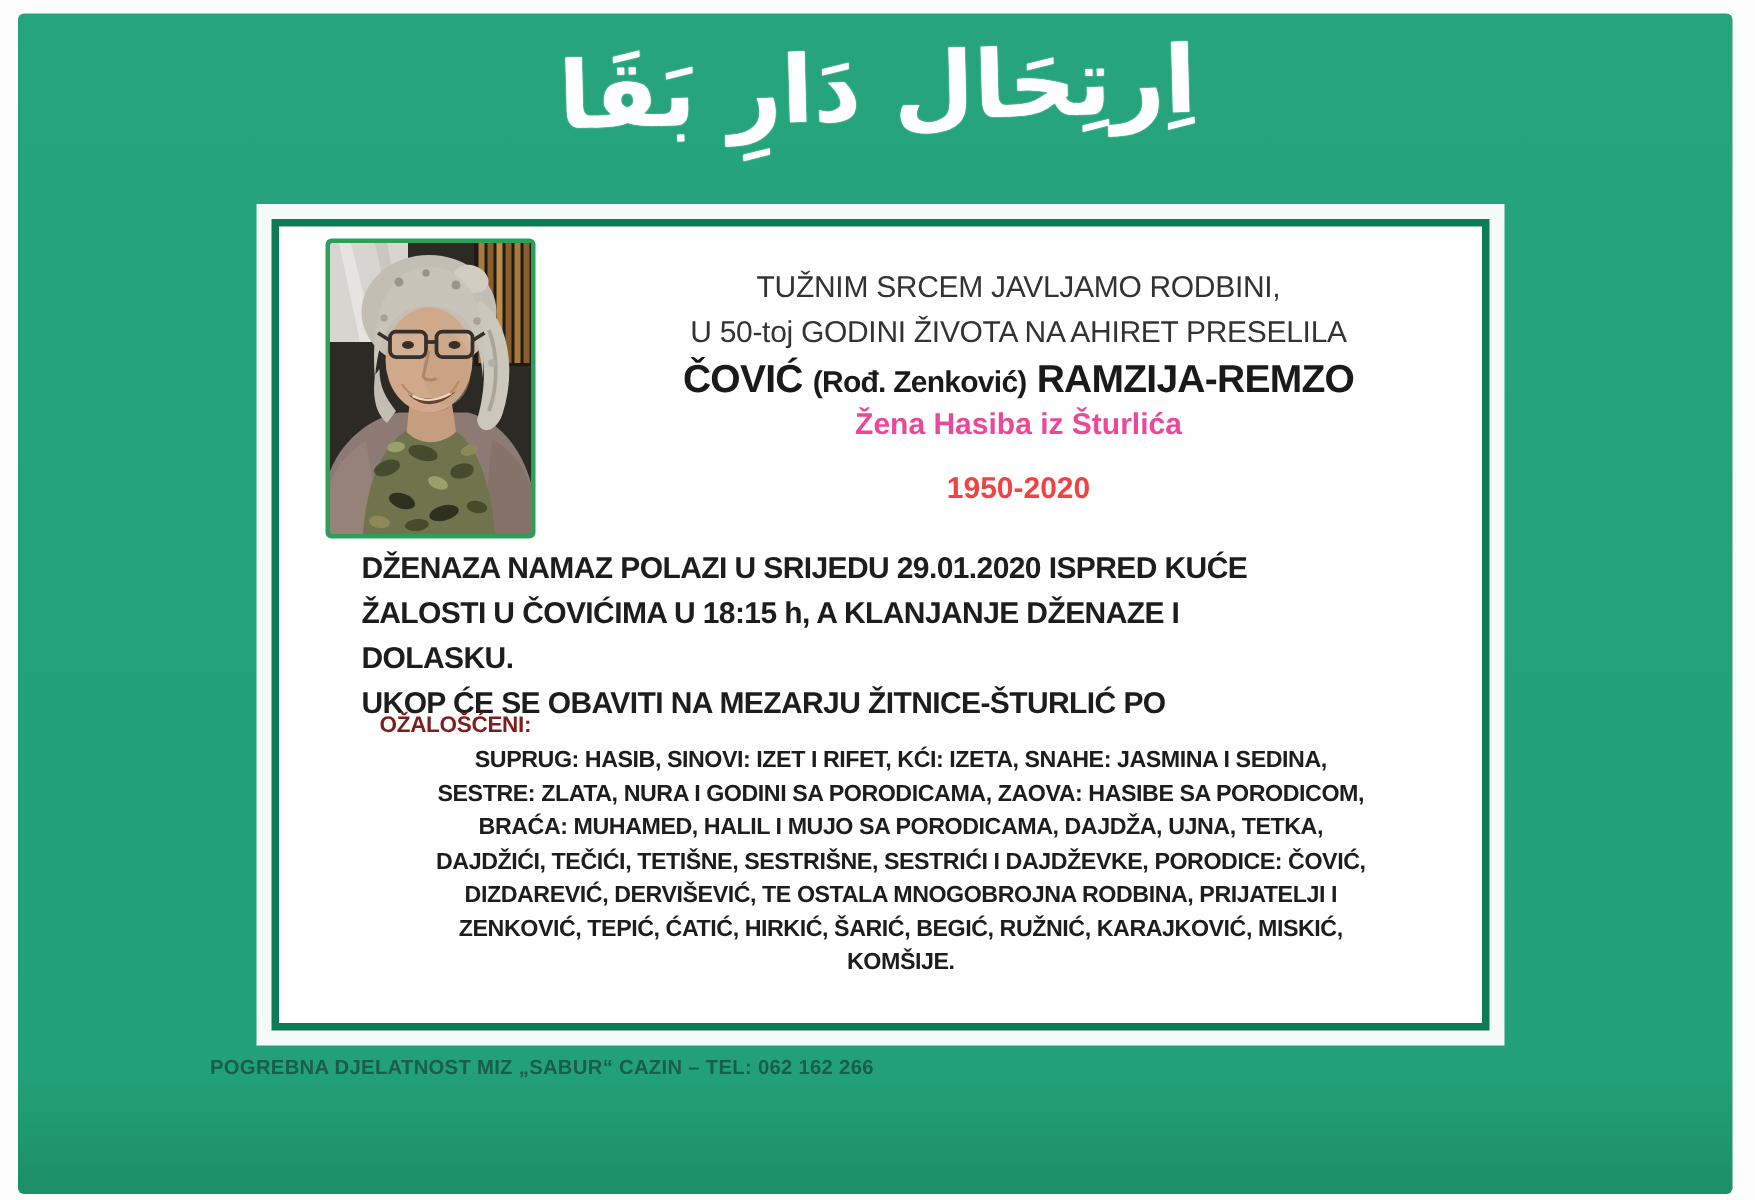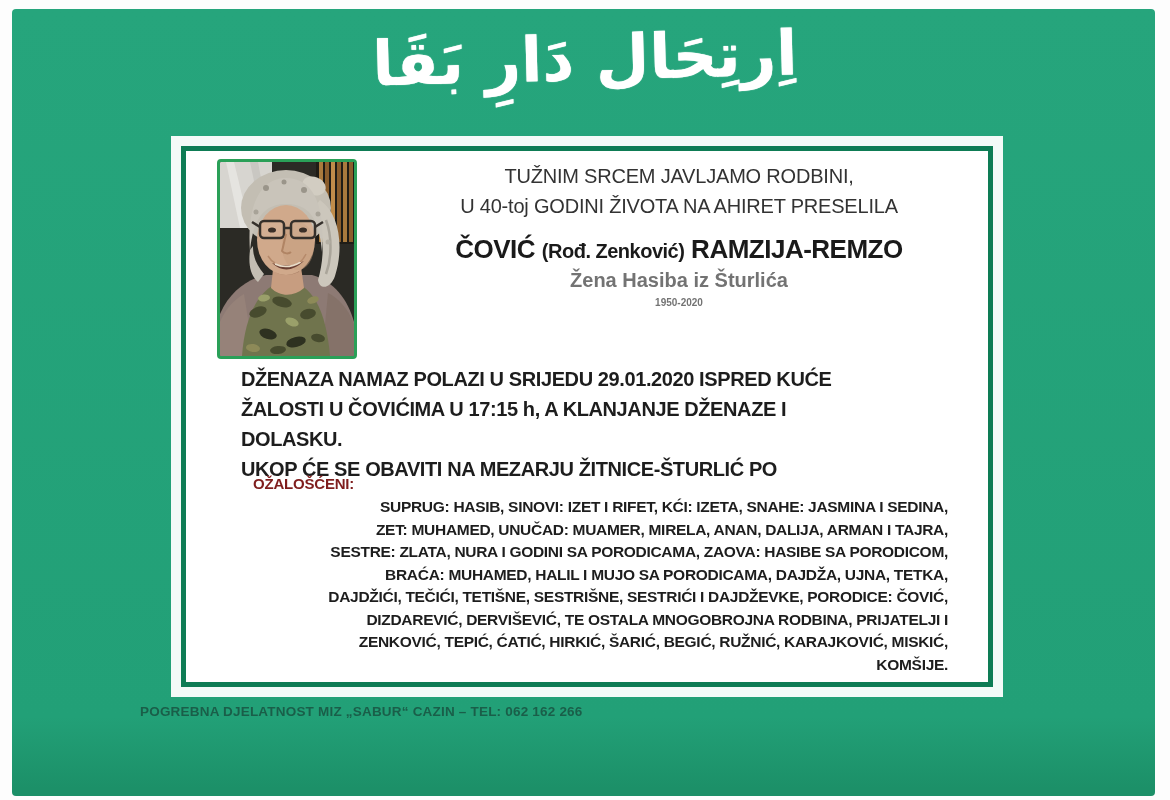--- a/index.html
+++ b/index.html
@@ -8,32 +8,32 @@
   .mat{position:absolute;left:12px;top:9px;width:1143px;height:787px;border-radius:4px;
        background:linear-gradient(180deg,#26a57c 0%,#22a077 90%,#1c9068 99%);}
   .arabic{position:absolute;top:22px;left:0;width:100%;text-align:center;color:#ffffff;
           font-family:"DejaVu Sans",sans-serif;font-size:62px;font-weight:bold;direction:rtl;
           letter-spacing:1px;transform:rotate(-1.5deg);text-shadow:0 0 1px #fff;}
   .panel{position:absolute;left:181px;top:146px;width:802px;height:531px;background:#ffffff;
          border:5px solid #0e7c55;box-shadow:0 0 0 10px rgba(255,255,255,0.95);}
   .photo-frame{position:absolute;left:31px;top:8px;width:134px;height:194px;border:3px solid #2aa058;
                border-radius:4px;overflow:hidden;background:#2b2a25;}
   .photo-frame svg{display:block;}
-  .intro-col{position:absolute;left:190px;top:10px;right:6px;text-align:center;color:#2b2b2b;}
+  .intro-col{position:absolute;left:190px;top:26px;right:6px;text-align:center;color:#2b2b2b;}
   .intro{font-size:20px;line-height:30px;font-weight:400;letter-spacing:-0.2px;color:#333;}
-  .name-line{margin-top:13px;color:#1a1a1a;font-weight:bold;font-size:26px;letter-spacing:-0.5px;white-space:nowrap;}
+  .name-line{margin-top:0;color:#1a1a1a;font-weight:bold;font-size:26px;letter-spacing:-0.5px;white-space:nowrap;}
   .name-line .maiden{font-size:20px;}
-  .relation{margin-top:4px;font-weight:bold;font-size:20px;color:#737373;}
-  .years{margin-top:5px;font-weight:bold;font-size:10px;color:#737373;}
+  .relation{margin-top:4px;font-weight:bold;font-size:20px;color:#ec4899;}
+  .years{margin-top:20px;font-weight:bold;font-size:20px;color:#ef4444;}
   .funeral{position:absolute;left:55px;right:45px;top:213px;font-weight:bold;
            font-size:20px;line-height:30px;letter-spacing:-0.4px;color:#1d1d1d;}
   .mourners-label{position:absolute;left:67px;top:324px;font-weight:bold;font-size:15px;
                   letter-spacing:-0.2px;color:#7f1d1d;}
   .mourners{position:absolute;left:67px;right:40px;top:345px;font-weight:bold;font-size:15.5px;
-            line-height:22.5px;letter-spacing:-0.3px;color:#1d1d1d;text-align:right;}
+            line-height:22.5px;letter-spacing:-0.3px;color:#1d1d1d;text-align:center;}
   .footer{position:absolute;left:140px;top:704px;width:820px;text-align:left;font-weight:bold;
           font-size:13.5px;letter-spacing:0.2px;color:#1a5e49;}
 </style>
 </head>
 <body>
 
 <div class="page">
   <div class="mat"></div>
 
   <div class="arabic">اِرتِحَال دَارِ بَقَا</div>
@@ -105,43 +105,42 @@
 
         <path d="M52,101 Q67,115 84,99 Q68,107 52,101 Z" fill="#6b4034"></path>
         <path d="M55,102 Q67,108 81,100" stroke="#e8dcc8" stroke-width="1.5" fill="none"></path>
         <path d="M48,94 Q51,99 55,101 M86,92 Q83,98 80,100" stroke="#b68a6b" stroke-width="1.5" fill="none"></path>
       </svg>
     </div>
 
     <div class="intro-col">
       <div class="intro">
           <div>TUŽNIM SRCEM JAVLJAMO RODBINI,</div>
-          <div>U 40-toj GODINI ŽIVOTA NA AHIRET PRESELILA</div>
+          <div>U 50-toj GODINI ŽIVOTA NA AHIRET PRESELILA</div>
         </div>
       <div class="name-line">
         <span>ČOVIĆ</span>
         <span class="maiden">(Rođ. Zenković)</span>
         <span>RAMZIJA-REMZO</span>
       </div>
       <div class="relation">Žena Hasiba iz Šturlića</div>
       <div class="years">1950-2020</div>
     </div>
 
     <div class="funeral">
         <div>DŽENAZA NAMAZ POLAZI U SRIJEDU 29.01.2020  ISPRED KUĆE</div>
-        <div>ŽALOSTI U ČOVIĆIMA U 17:15 h, A KLANJANJE DŽENAZE I</div>
+        <div>ŽALOSTI U ČOVIĆIMA U 18:15 h, A KLANJANJE DŽENAZE I</div>
         <div>DOLASKU.</div>
         <div>UKOP ĆE SE OBAVITI NA MEZARJU ŽITNICE-ŠTURLIĆ PO</div>
       </div>
 
     <div class="mourners-label">OŽALOŠĆENI:</div>
 
     <div class="mourners">
         <div>SUPRUG: HASIB, SINOVI: IZET I RIFET, KĆI: IZETA, SNAHE: JASMINA I SEDINA,</div>
-        <div>ZET: MUHAMED, UNUČAD: MUAMER, MIRELA, ANAN, DALIJA, ARMAN I TAJRA,</div>
         <div>SESTRE: ZLATA, NURA I GODINI SA PORODICAMA, ZAOVA: HASIBE SA PORODICOM,</div>
         <div>BRAĆA: MUHAMED, HALIL I MUJO SA PORODICAMA, DAJDŽA, UJNA, TETKA,</div>
         <div>DAJDŽIĆI, TEČIĆI, TETIŠNE, SESTRIŠNE, SESTRIĆI I DAJDŽEVKE, PORODICE: ČOVIĆ,</div>
         <div>DIZDAREVIĆ, DERVIŠEVIĆ, TE OSTALA MNOGOBROJNA RODBINA, PRIJATELJI I</div>
         <div>ZENKOVIĆ, TEPIĆ, ĆATIĆ, HIRKIĆ, ŠARIĆ, BEGIĆ, RUŽNIĆ, KARAJKOVIĆ, MISKIĆ,</div>
         <div>KOMŠIJE.</div>
       </div>
   </div>
 
   <div class="footer">POGREBNA DJELATNOST MIZ „SABUR“ CAZIN – TEL: 062 162 266</div>

